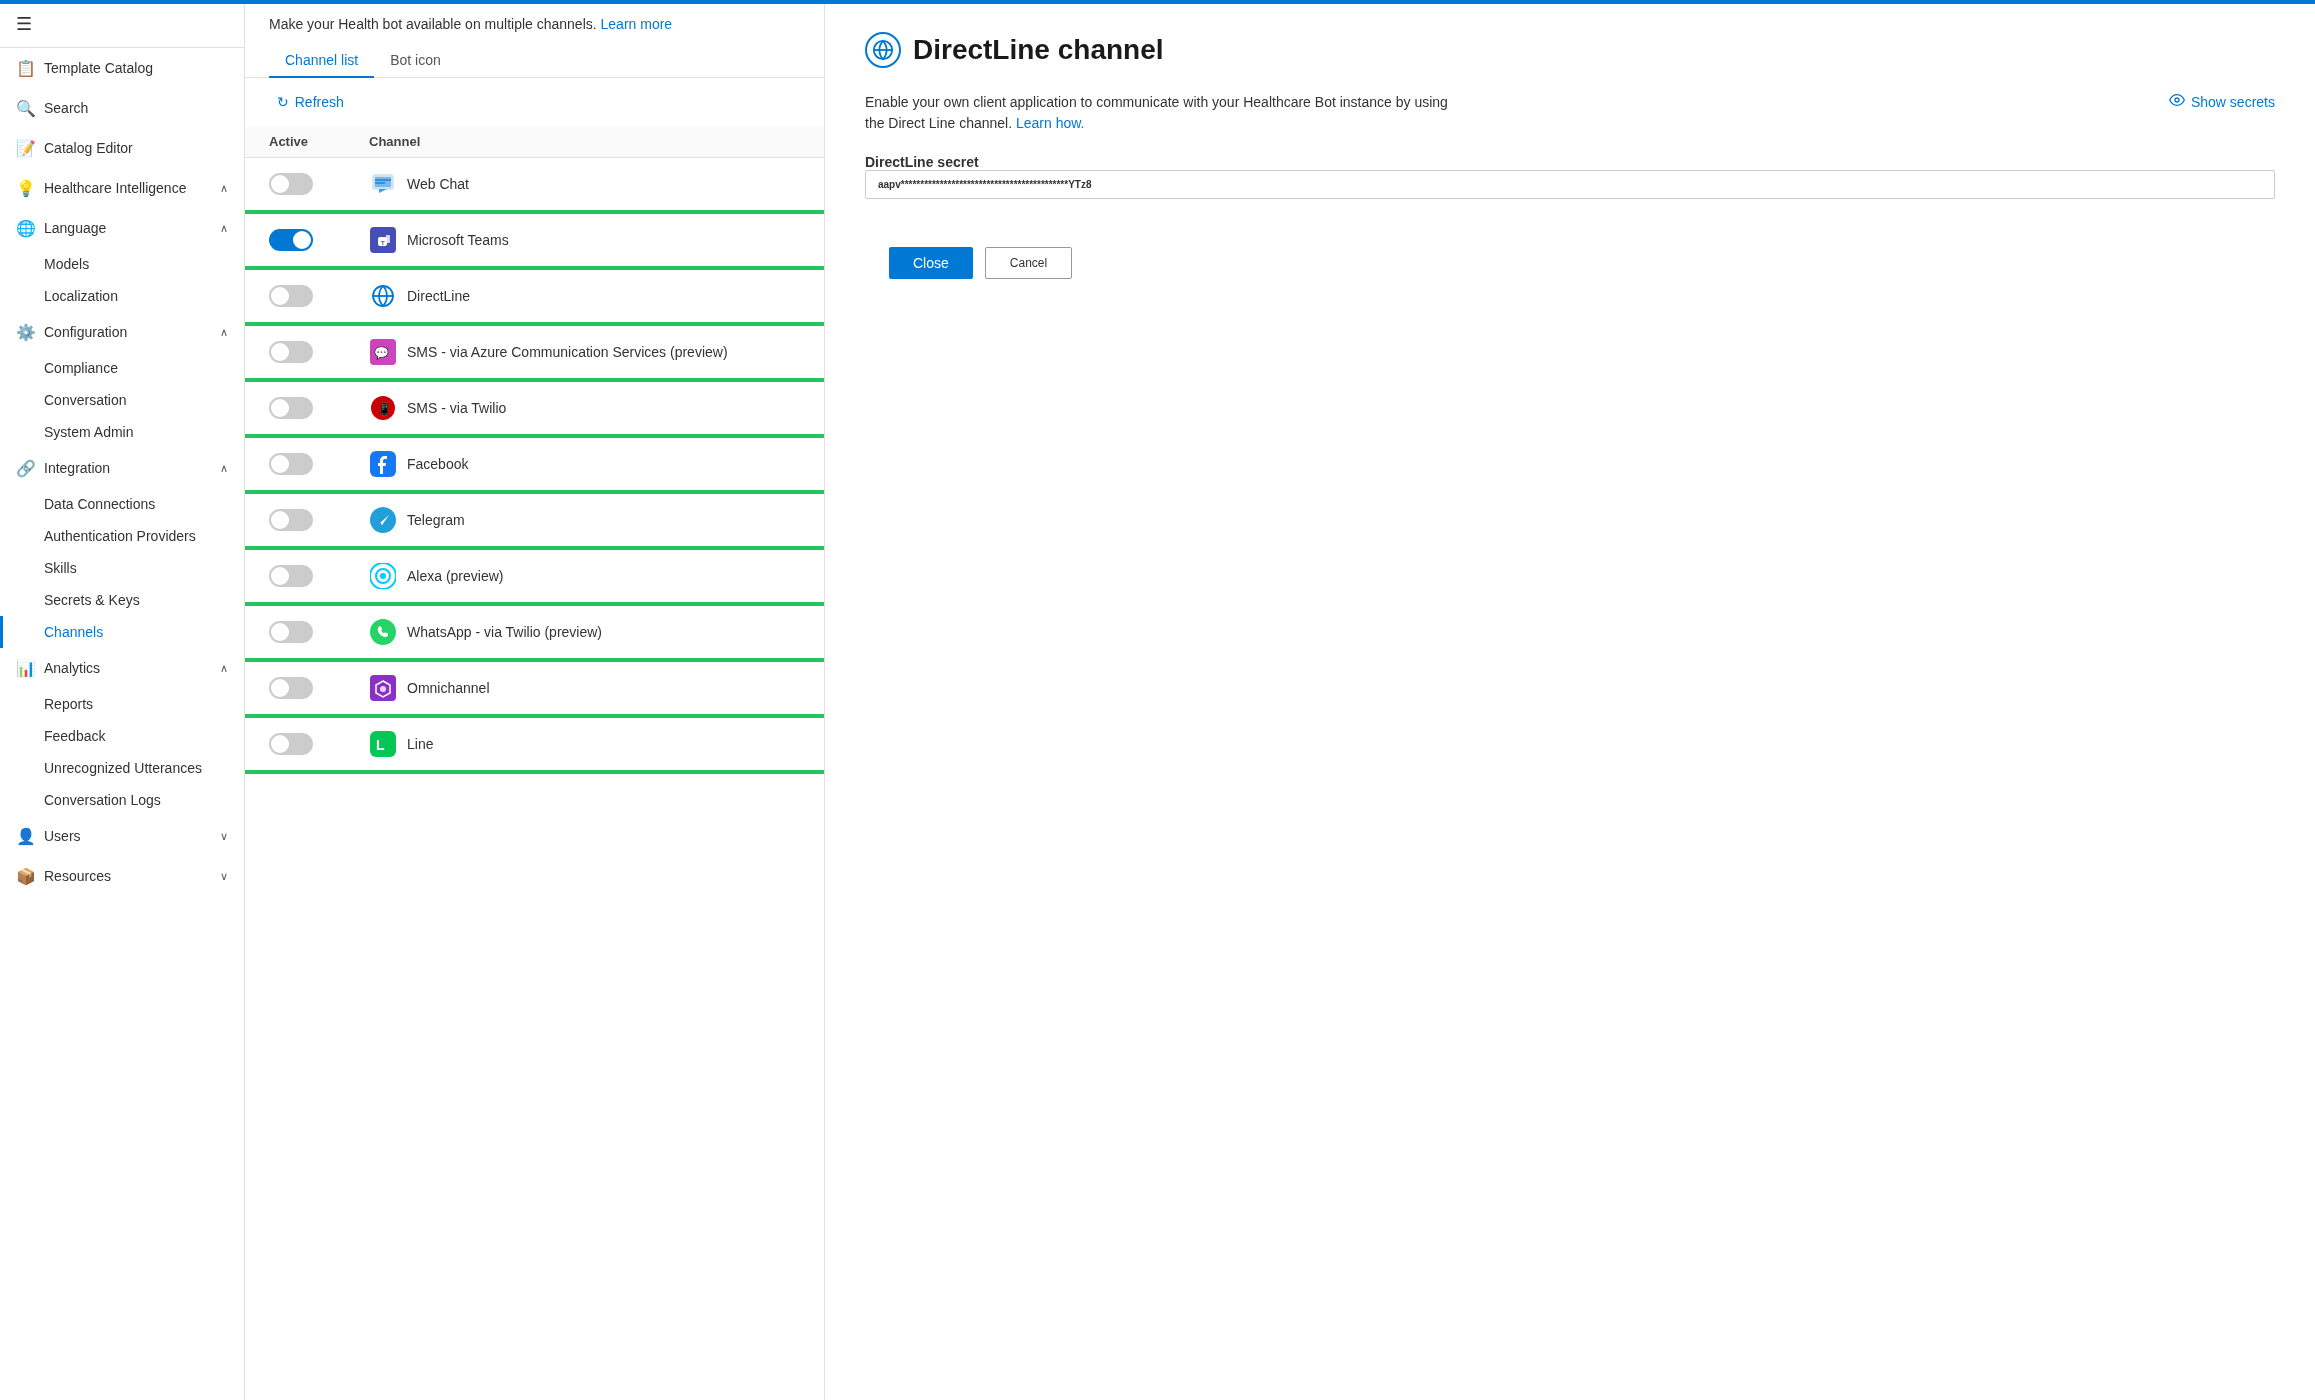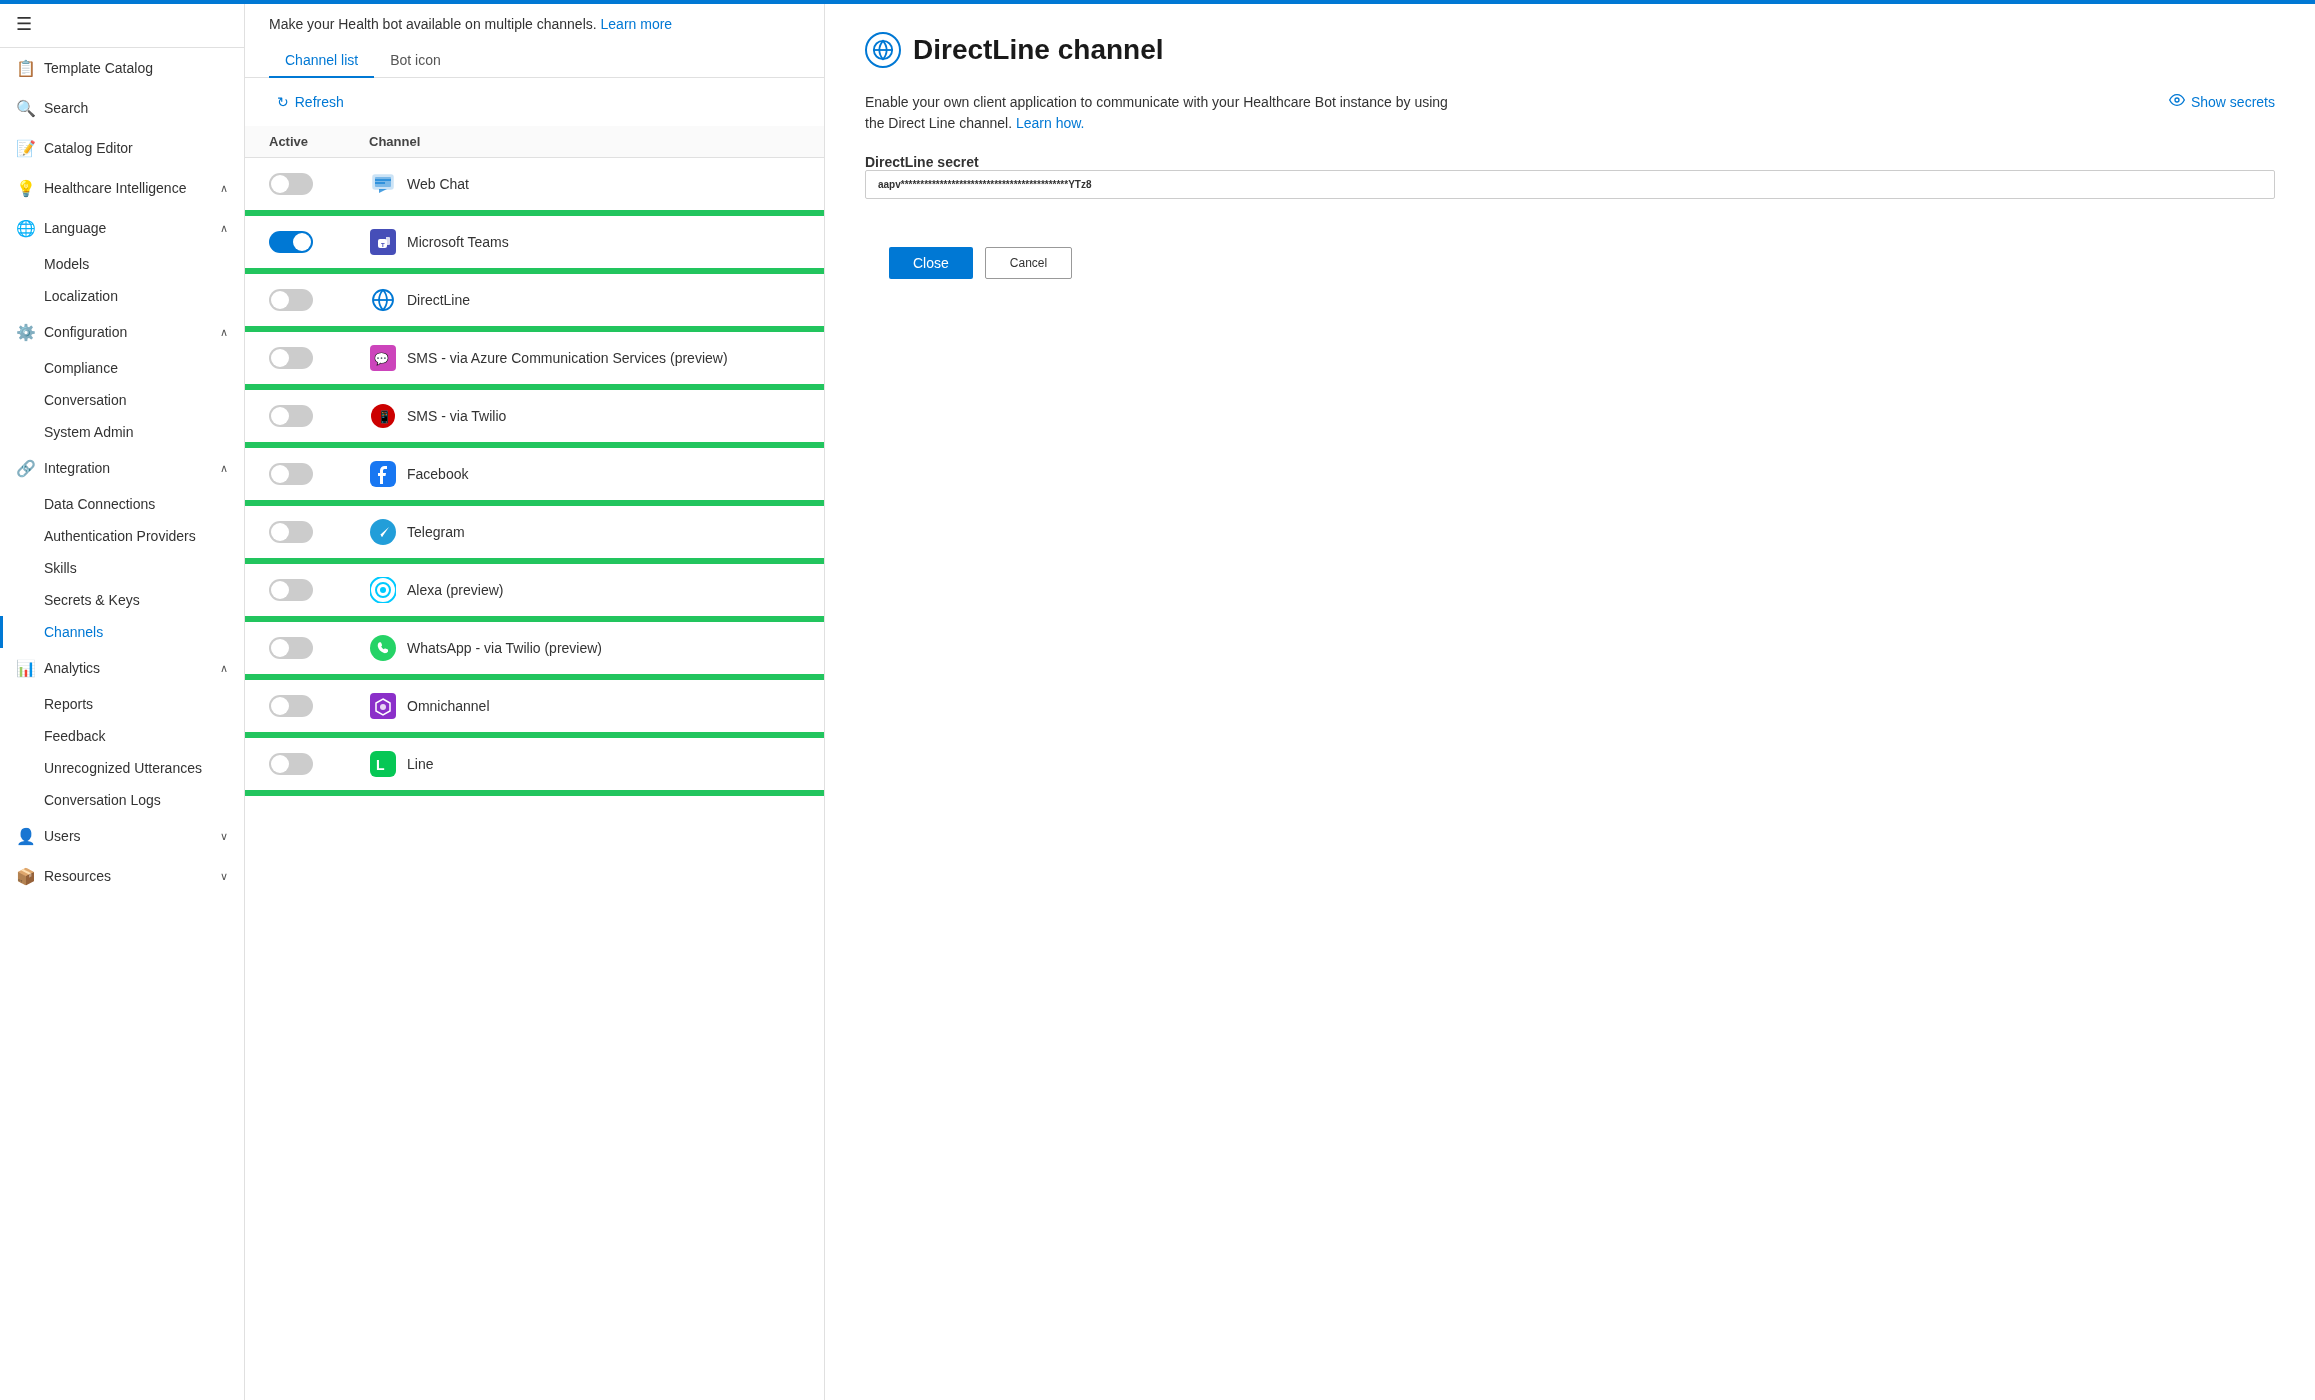--- a/index.html
+++ b/index.html
@@ -160,21 +160,21 @@
       color: #444;
       border-bottom: 1px solid #e0e0e0;
       background: #fafafa;
     }
 
     .channel-row {
       display: grid;
       grid-template-columns: 100px 1fr;
       padding: 12px 24px;
       align-items: center;
-      border-bottom: 6px solid #22c55e;
+      border-bottom: 4px solid #22c55e;
     }
 
     
     .toggle {
       width: 44px;
       height: 22px;
       border-radius: 11px;
       background: #ccc;
       position: relative;
       cursor: pointer;

